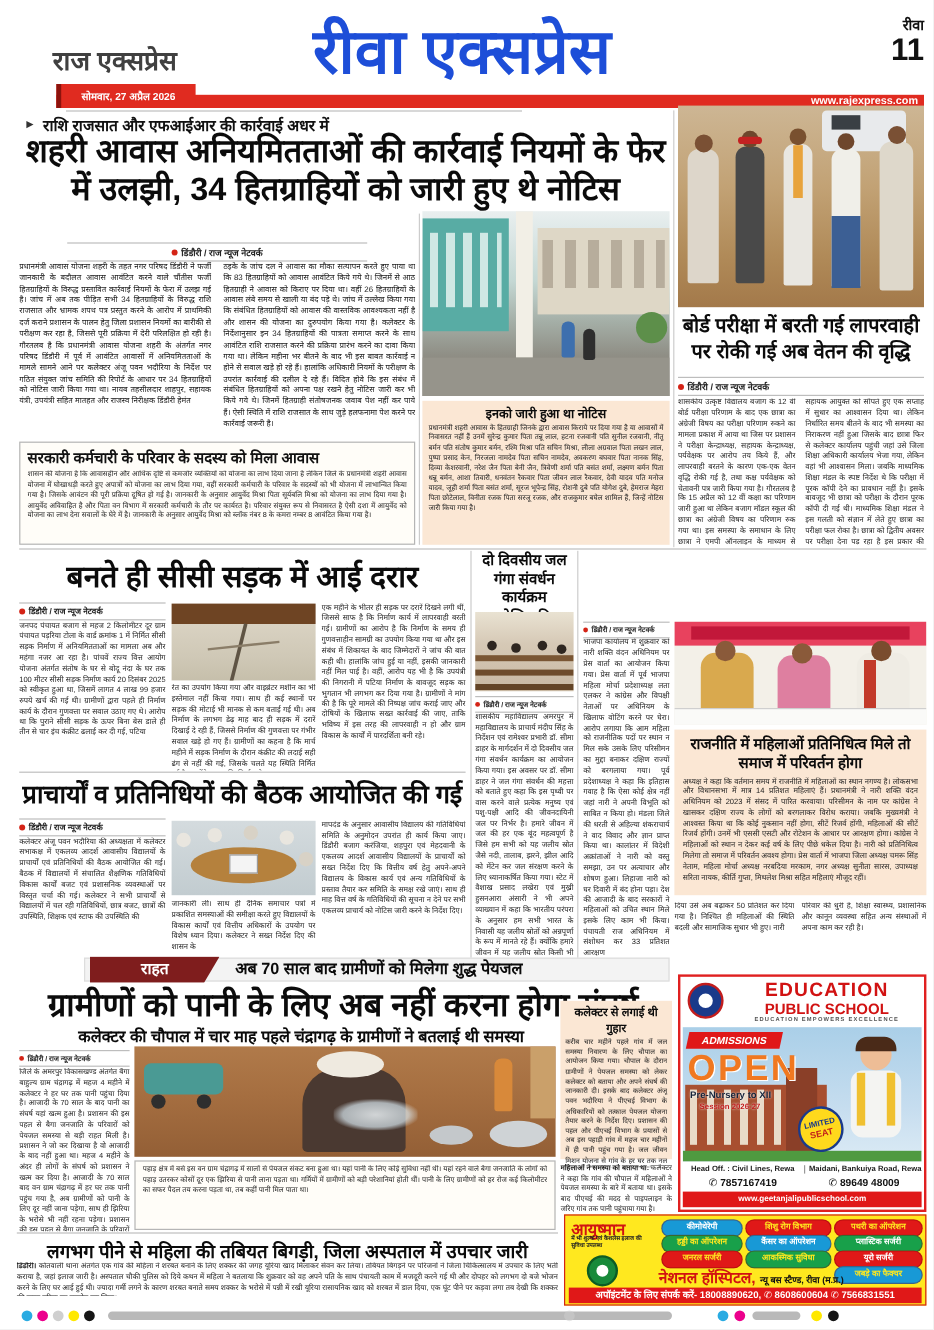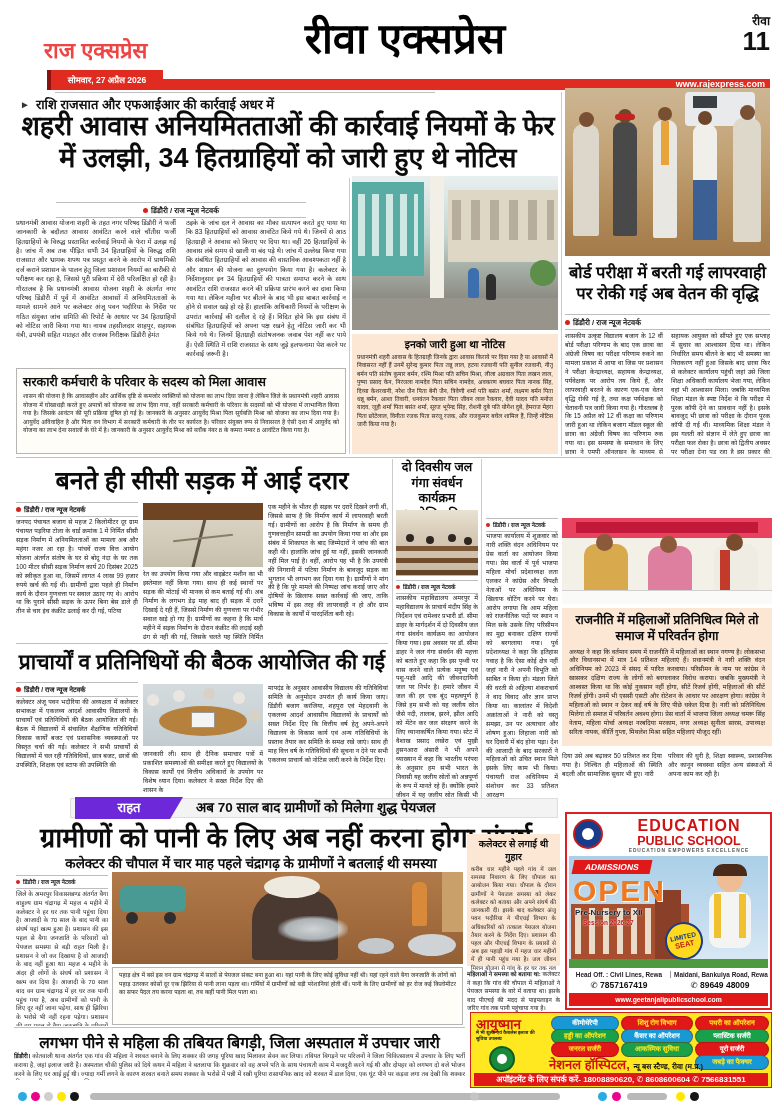--- a/index.html
+++ b/index.html
@@ -22,23 +22,23 @@
         padding:3px 0;text-align:center;border:1px solid rgba(120,0,0,.35);overflow:hidden;white-space:nowrap}
   .dot{position:absolute;width:9px;height:9px;border-radius:50%}
   .d-c{background:#29abe2}.d-m{background:#ec008c}.d-y{background:#ffe800}.d-k{background:#161616}.d-g{background:#cfcfcf}
   .regbar{position:absolute;height:7px;border-radius:4px;background:#b9b9b9}
 </style>
 </head>
 <body>
 
 <div id="page">
 
-  <div class="abs" style="left:44px;top:34px;width:150px;font-size:22px;font-weight:700;color:#ef4444">राज एक्सप्रेस</div>
-
-  <div class="abs hl" style="left:230px;top:16px;width:350px;font-size:42px;line-height:1.1;color:#000000">रीवा एक्सप्रेस</div>
+  <div class="abs" style="left:44px;top:34px;width:150px;font-size:22px;font-weight:700;color:#404040">राज एक्सप्रेस</div>
+
+  <div class="abs hl" style="left:210px;top:16px;width:350px;font-size:52px;line-height:1.1;color:#1d4ed8">रीवा एक्सप्रेस</div>
 
   <div class="abs" style="left:690px;top:12px;width:80px;text-align:right;font-size:12px;font-weight:700">रीवा</div>
   <div class="abs" style="left:690px;top:26px;width:80px;text-align:right;font-size:26px;font-weight:700">11</div>
 
   <div class="abs" style="left:47px;top:79px;width:723px;height:11px;background:#e02b20"></div>
   <div class="abs" style="left:560px;top:79px;width:205px;height:11px;line-height:11px;text-align:right;
               font-size:9px;font-weight:700;color:#ffffff">www.rajexpress.com</div>
   <div class="abs" style="left:47px;top:70px;width:112px;height:20px;background:#e02b20;border-left:4px solid #8c130d;
               color:#fff;font-size:8.5px;font-weight:700;text-align:center;line-height:20px">सोमवार, 27 अप्रैल 2026</div>
 
@@ -202,21 +202,21 @@
     <div style="left:30px;top:6px;width:12px;height:12px;background:#e9e6df;border-radius:50%"></div>
     <div style="left:60px;top:4px;width:12px;height:12px;background:#d8d2c6;border-radius:50%"></div>
     <div style="left:90px;top:8px;width:12px;height:12px;background:#e9e6df;border-radius:50%"></div>
     <div style="left:106px;top:26px;width:12px;height:12px;background:#d8d2c6;border-radius:50%"></div>
   </div>
   <div class="abs bt" style="left:143px;top:750px;width:120px;height:44px;font-size:6.3px">जानकारी ली। साथ ही दैनिक समाचार पत्रों में प्रकाशित समस्याओं की समीक्षा करते हुए विद्यालयों के विकास कार्यों एवं वित्तीय अधिकारों के उपयोग पर विशेष ध्यान दिया। कलेक्टर ने सख्त निर्देश दिए की शासन के</div>
 
   <div class="abs bt" style="left:268px;top:684px;width:120px;height:110px;font-size:6.3px">मापदंड के अनुसार आवासीय विद्यालय की गतिविधियां समिति के अनुमोदन उपरांत ही कार्य किया जाए। डिंडौरी बजाग करंजिया, शहपुरा एवं मेहदवानी के एकलव्य आदर्श आवासीय विद्यालयों के प्राचार्यों को सख्त निर्देश दिए कि वित्तीय वर्ष हेतु अपने-अपने विद्यालय के विकास कार्य एवं अन्य गतिविधियों के प्रस्ताव तैयार कर समिति के समक्ष रखे जाएं। साथ ही माह वित्त वर्ष के गतिविधियों की सूचना न देने पर सभी एकलव्य प्राचार्य को नोटिस जारी करने के निर्देश दिए।</div>
 
   <div class="abs" style="left:70px;top:798px;width:488px;height:20px;background:#f3f3f3;border:1px solid #ddd;box-sizing:border-box"></div>
-  <div class="abs" style="left:75px;top:797px;width:108px;height:22px;background:#6d28d9;color:#fff;font-size:13px;font-weight:700;
+  <div class="abs" style="left:75px;top:797px;width:108px;height:22px;background:#7f1d1d;color:#fff;font-size:13px;font-weight:700;
               text-align:center;line-height:22px;clip-path:polygon(0 0,100% 0,88% 100%,0 100%)">राहत</div>
   <div class="abs" style="left:196px;top:798px;width:360px;height:20px;line-height:20px;font-size:13.5px;font-weight:700;color:#0b0b0b">अब 70 साल बाद ग्रामीणों को मिलेगा शुद्ध पेयजल</div>
 
   <div class="abs hl" style="left:16px;top:818px;width:540px;font-size:27px">ग्रामीणों को पानी के लिए अब नहीं करना होगा संघर्ष</div>
   <div class="abs hl" style="left:26px;top:854px;width:450px;font-size:13.5px">कलेक्टर की चौपाल में चार माह पहले चंद्रागढ़ के ग्रामीणों ने बतलाई थी समस्या</div>
 
   <div class="abs byline" style="left:16px;top:875px;width:92px;font-size:5.8px">
     <span class="b-dot" style="width:4px;height:4px"></span>
     <span>डिंडौरी / राज न्यूज नेटवर्क</span>
   </div>

